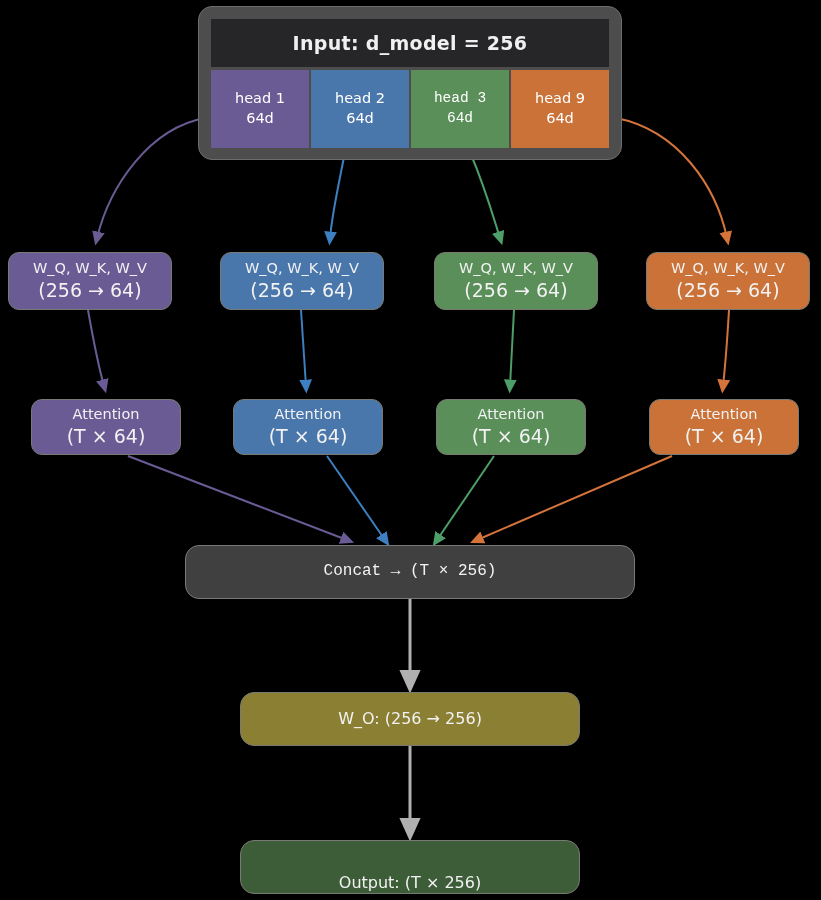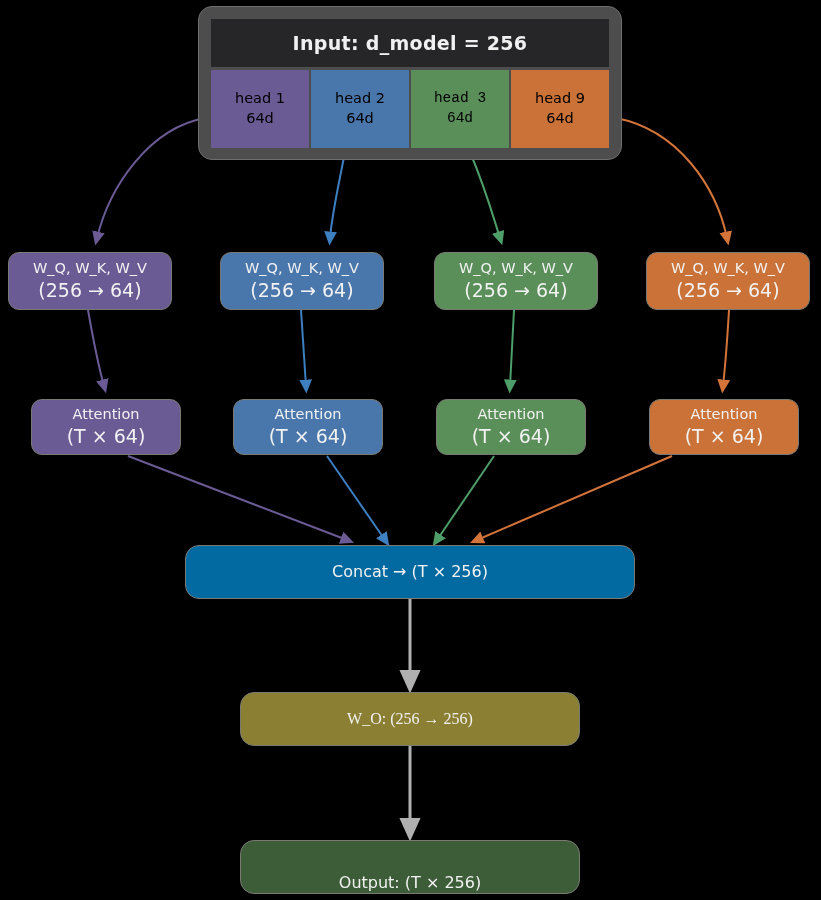--- a/index.html
+++ b/index.html
@@ -23,21 +23,21 @@
     display:flex;align-items:center;justify-content:center;
     font-size:19px;font-weight:bold;color:#f0f0f0;letter-spacing:.3px;
   }
   .heads-row{
     position:absolute;left:211px;top:70px;width:398px;height:78px;
     display:flex;gap:2px;
   }
   .head-cell{
     flex:1 1 0;display:flex;flex-direction:column;
     align-items:center;justify-content:center;
-    font-size:14.5px;line-height:1.35;color:#000000;
+    font-size:14.5px;line-height:1.35;color:#ffffff;
   }
 
   
   .node{
     position:absolute;box-sizing:border-box;
     border:1.6px solid #7a7a74;border-radius:11px;
     display:flex;flex-direction:column;
     align-items:center;justify-content:center;
     text-align:center;color:#f2f2f2;
     font-size:14.5px;line-height:1.32;
@@ -146,23 +146,23 @@
   </div>
   <div class="node attn" style="left: 436px; top: 399px; width: 150px; background: rgb(90, 143, 90);">
     <span>Attention</span>
     <span class="l2">(T × 64)</span>
   </div>
   <div class="node attn" style="left: 649px; top: 399px; width: 150px; background: rgb(202, 114, 55);">
     <span>Attention</span>
     <span class="l2">(T × 64)</span>
   </div>
 
-  <div class="node wide" style="left: 185px; top: 545px; width: 450px; height: 54px; background: #0369a1;">
+  <div class="node wide" style="left: 185px; top: 545px; width: 450px; height: 54px; background: #404040; font-family: Liberation Mono, monospace;">
     <span>Concat → (T × 256)</span>
   </div>
-  <div class="node wide" style="left: 240px; top: 692px; width: 340px; height: 54px; background: rgb(139, 127, 51); font-family: Liberation Serif, serif;">
+  <div class="node wide" style="left: 240px; top: 692px; width: 340px; height: 54px; background: rgb(139, 127, 51);">
     <span>W_O: (256 → 256)</span>
   </div>
   <div class="node wide" style="left: 240px; top: 840px; width: 340px; height: 54px; background: rgb(61, 92, 56); justify-content: flex-end;">
     <span>Output: (T × 256)</span>
   </div>
 
 </div>
 
 </body></html>

